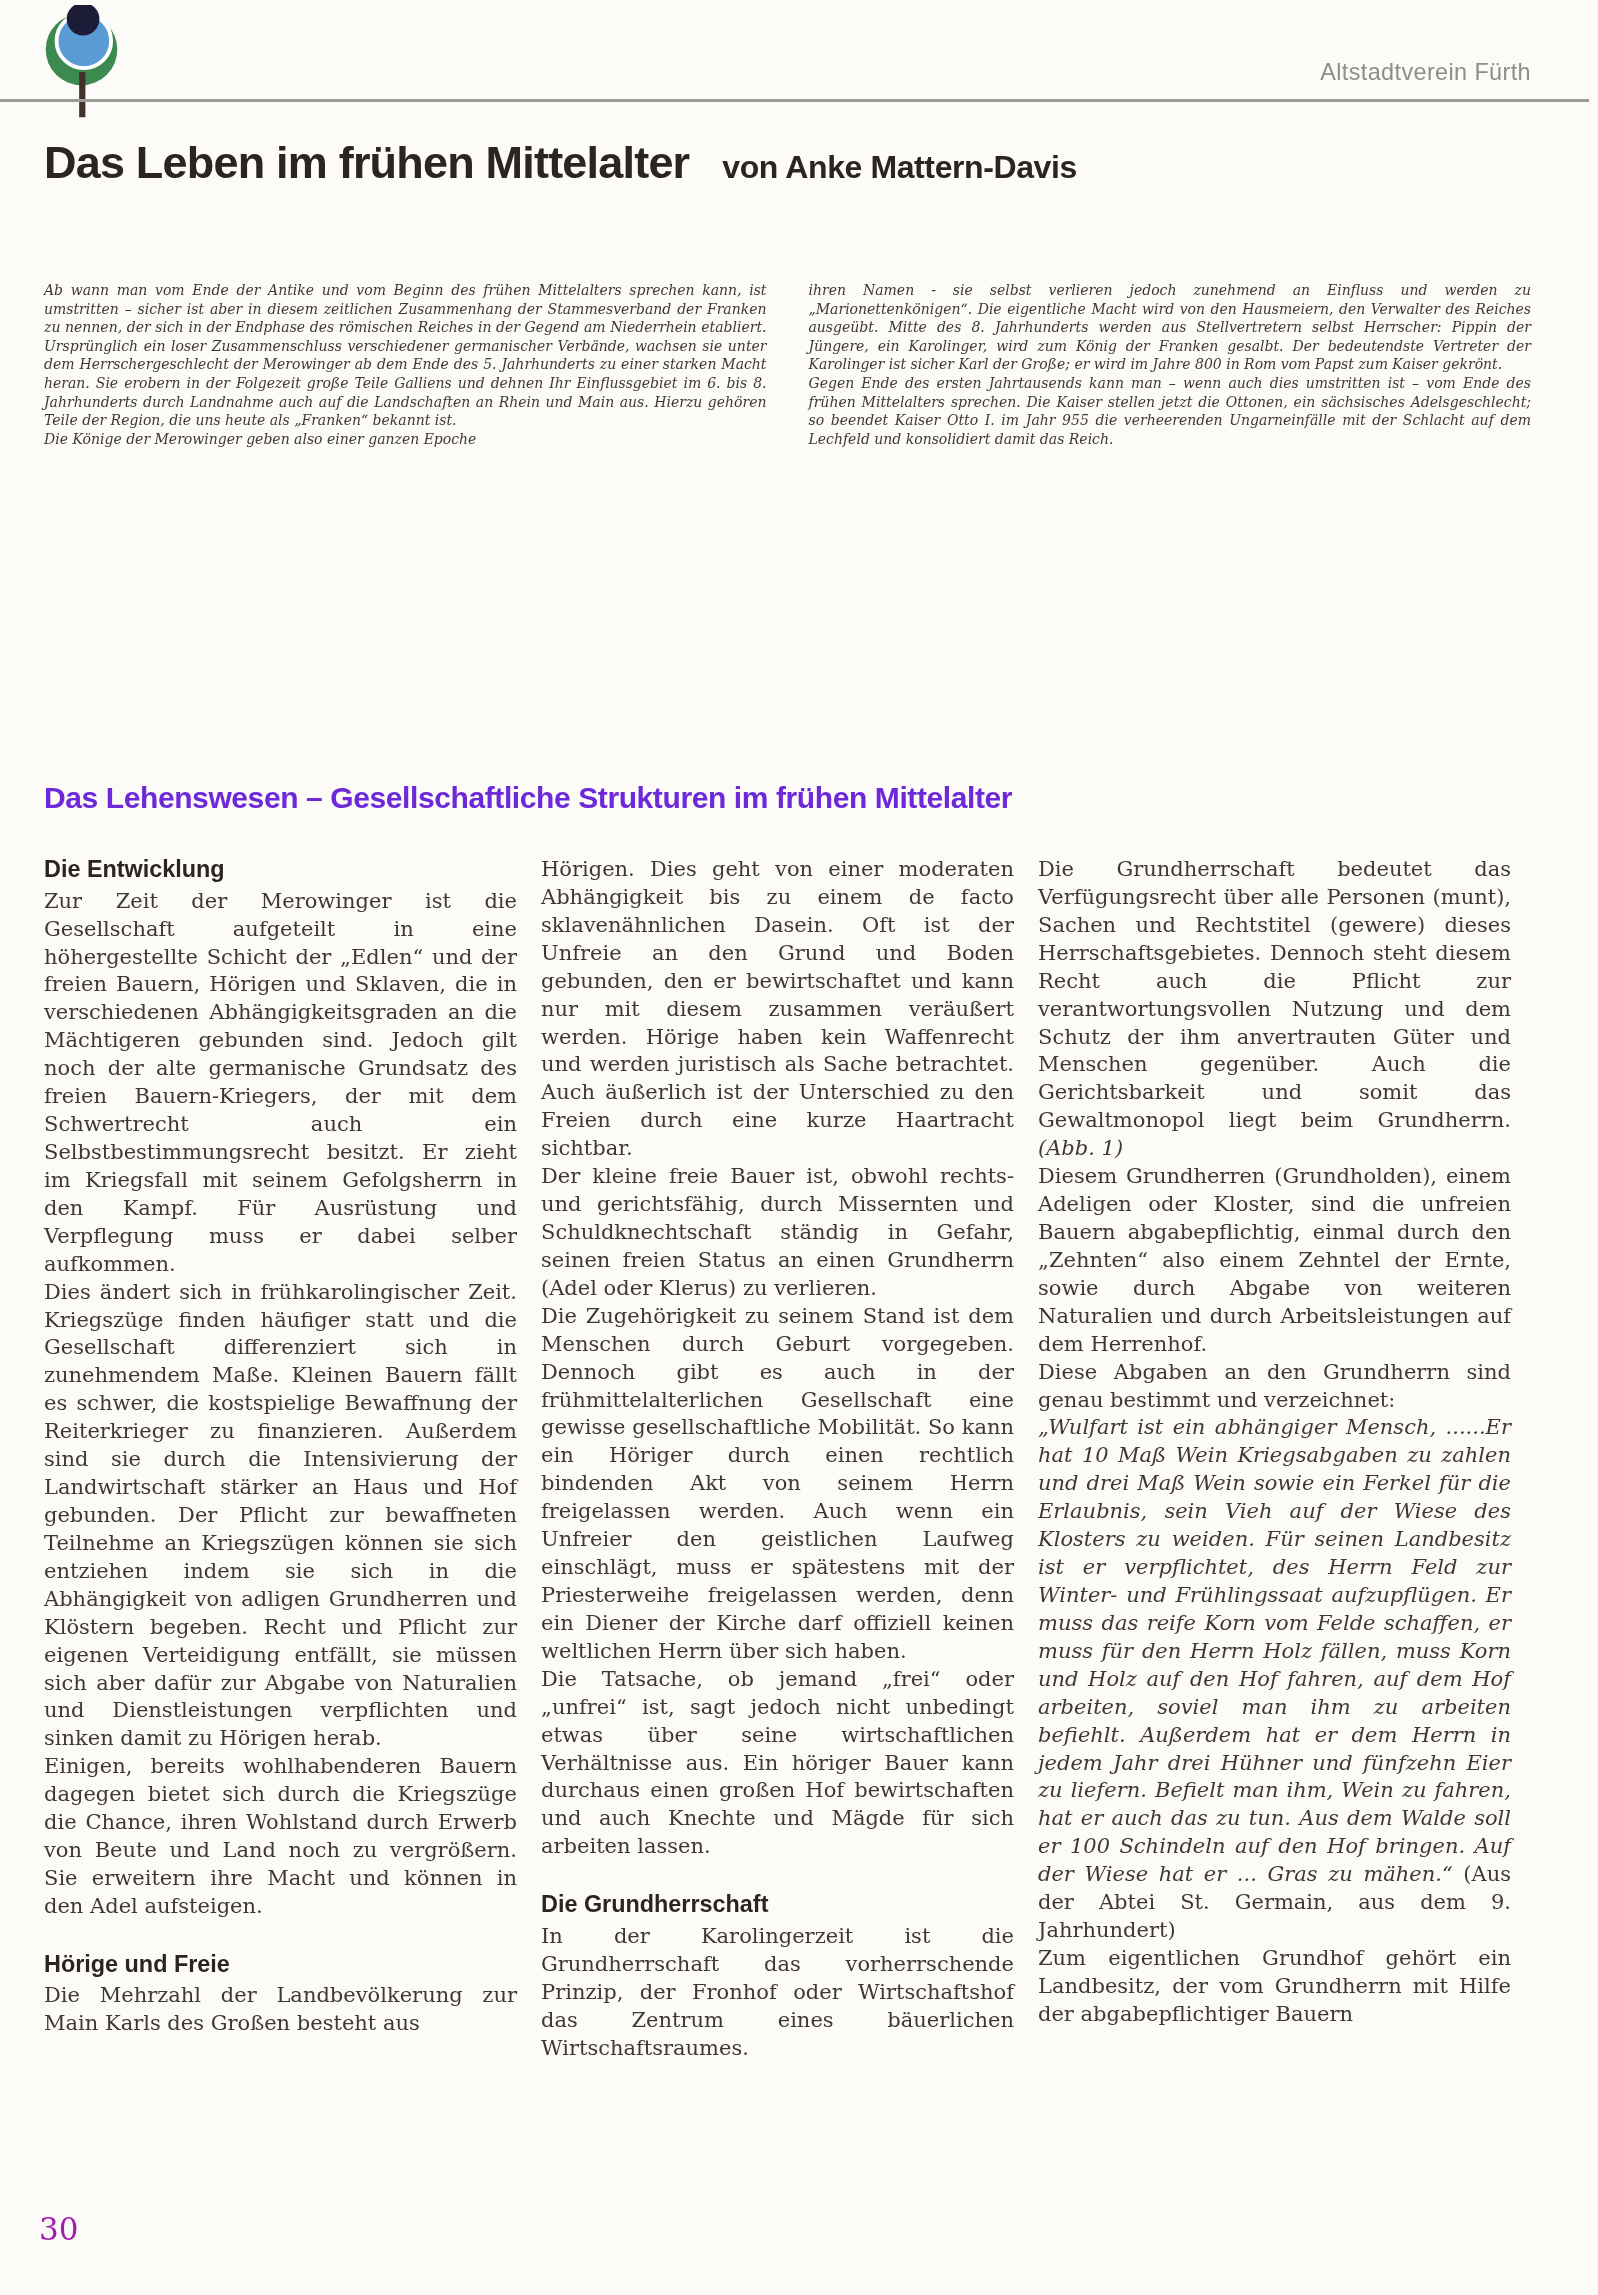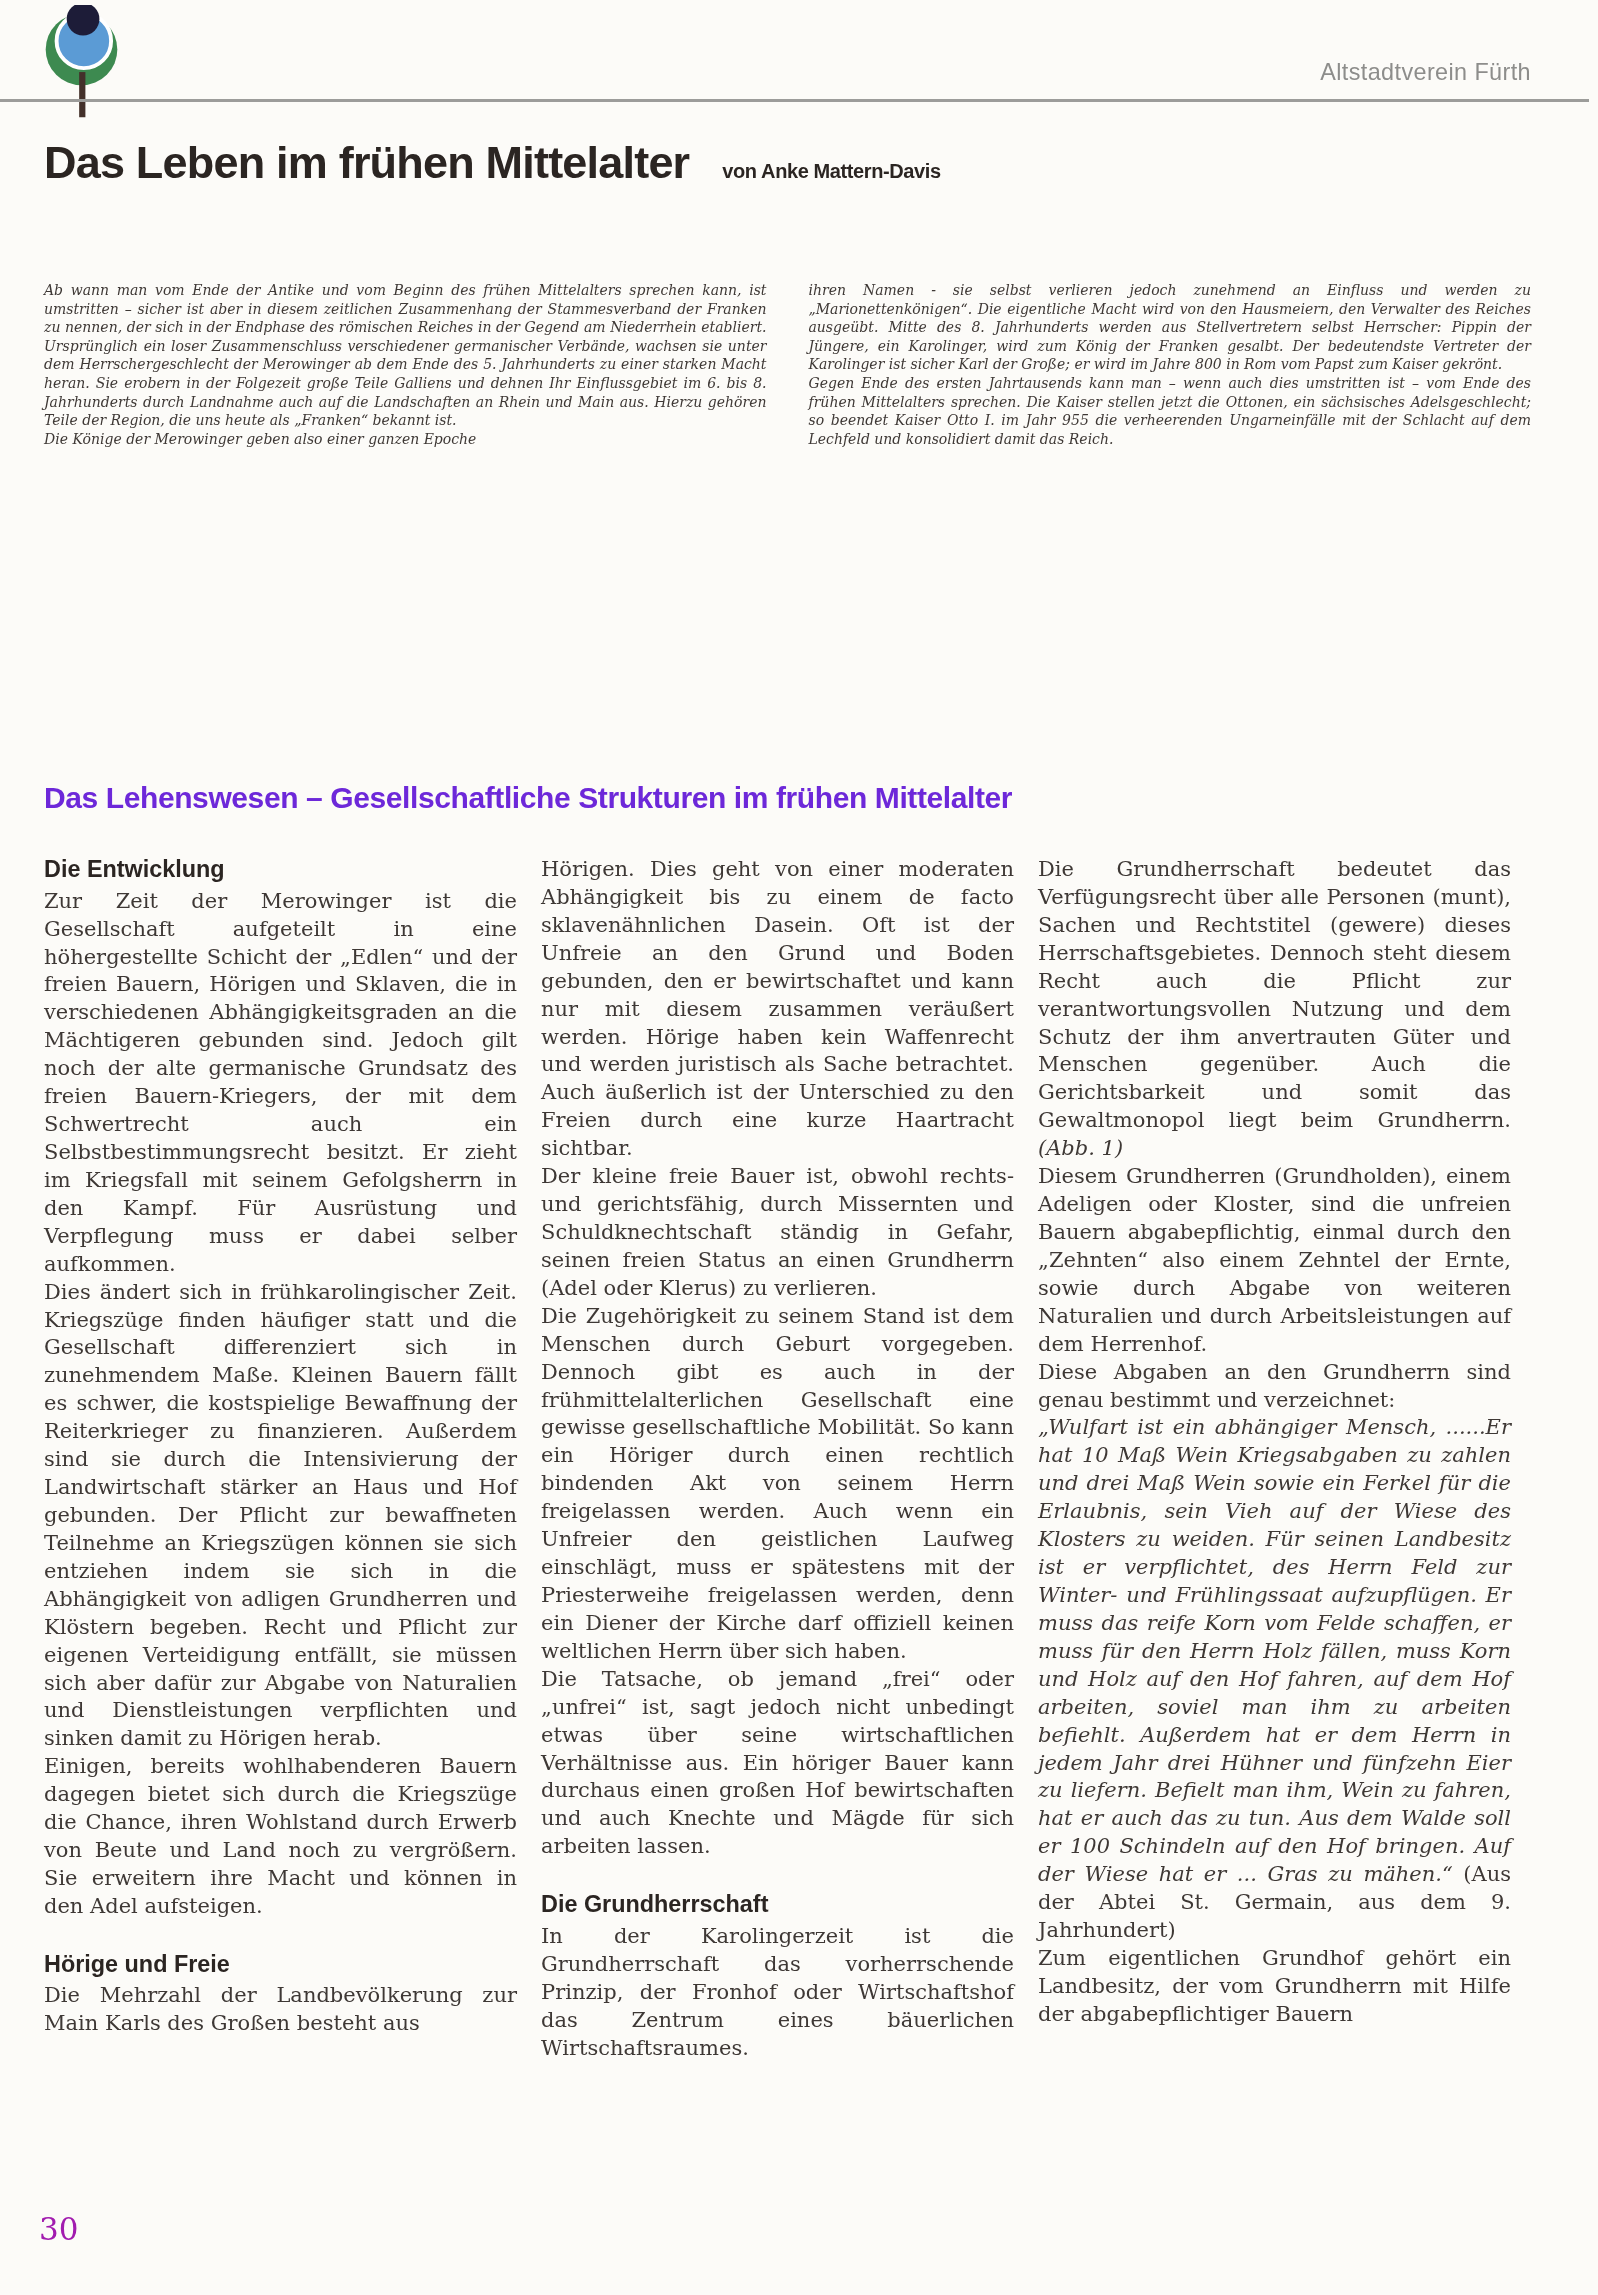--- a/index.html
+++ b/index.html
@@ -19,21 +19,21 @@
     position:absolute; left:0; top:99px; width:1589px; height:3.1px;
     background:#9c9c9a;
   }
   
   .title-row {
     position:absolute; left:44px; top:137px; right:47px;
     display:flex; align-items:baseline;
     font-family:"Liberation Sans", sans-serif; color:#2b2522;
   }
   .title-main { font-size:45px; font-weight:bold; letter-spacing:-0.8px; }
-  .title-byline { font-size:20px; font-weight:bold; margin-left:33px; letter-spacing:-0.4px; }
+  .title-byline { font-size:32px; font-weight:bold; margin-left:33px; letter-spacing:-0.4px; }
   
   .intro {
     position:absolute; left:44px; top:281px; width:1487px;
     display:flex; gap:42px;
   }
   .intro .col { flex:1 1 0; }
   .intro p {
     margin:0; font-size:14px; line-height:1.33;
     text-align:justify; hyphens:auto;font-style:italic;
   }

